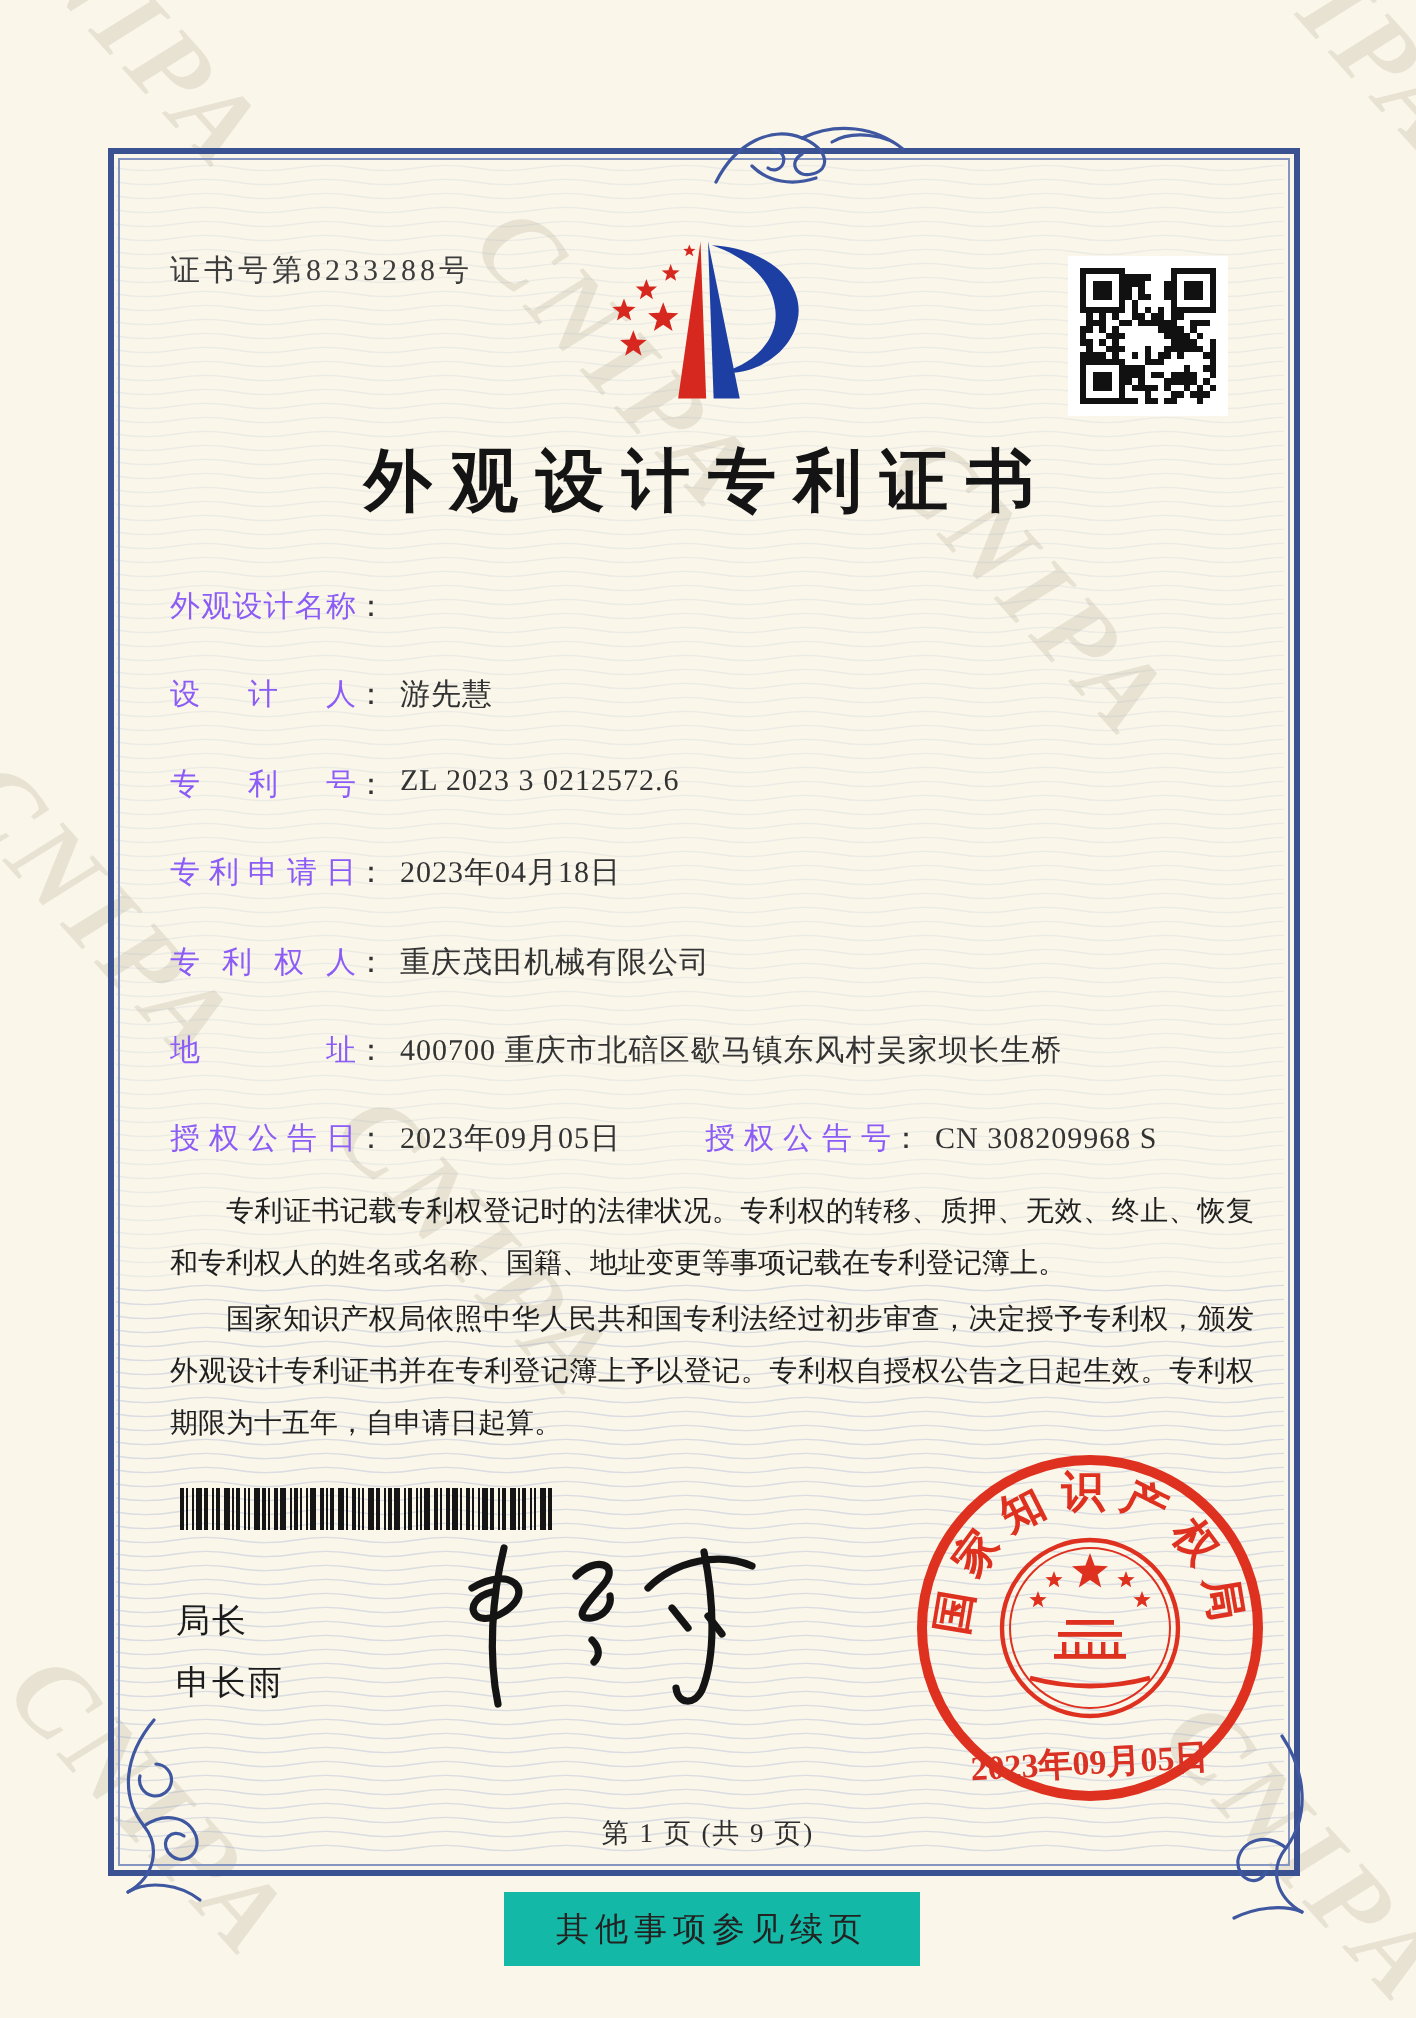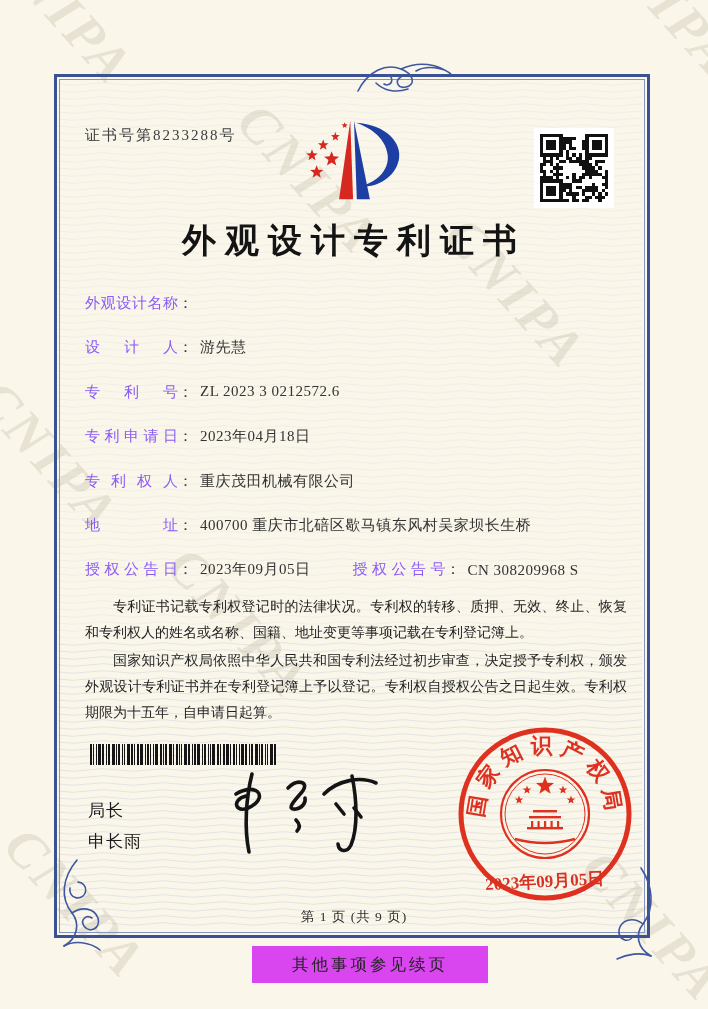--- a/index.html
+++ b/index.html
@@ -47,21 +47,21 @@
   .signer{position:absolute;left:88px;z-index:3;
     font-family:"Liberation Sans","DejaVu Sans",sans-serif;
     font-size:17px;color:#1c1c1c;letter-spacing:1px;}
   .signer.t1{top:799px;} .signer.t2{top:830px;}
   #signature{position:absolute;left:196px;top:756px;z-index:4;}
   #signature path{stroke:#141414;stroke-width:3.6;fill:none;stroke-linecap:round;stroke-linejoin:round;}
   #seal{position:absolute;left:450px;top:724px;z-index:5;opacity:0.95;}
   .pageno{position:absolute;left:0;top:908px;width:100%;text-align:center;z-index:3;
     font-size:13.5px;color:#2e2e2e;letter-spacing:1px;}
   .strip{
-    position:absolute;left:252px;top:946px;width:236px;height:37px;background:#d946ef;z-index:6;
+    position:absolute;left:252px;top:946px;width:208px;height:37px;background:#14b8a6;z-index:6;
     display:flex;align-items:center;justify-content:center;
     font-size:16.5px;letter-spacing:3px;color:#222;
   }
 </style>
 </head>
 <body>
 
 <span class="wm" style="left:-28px;top:-22px">CNIPA</span>
 <span class="wm" style="left:575px;top:-30px">CNIPA</span>
 <span class="wm" style="left:218px;top:148px">CNIPA</span>

